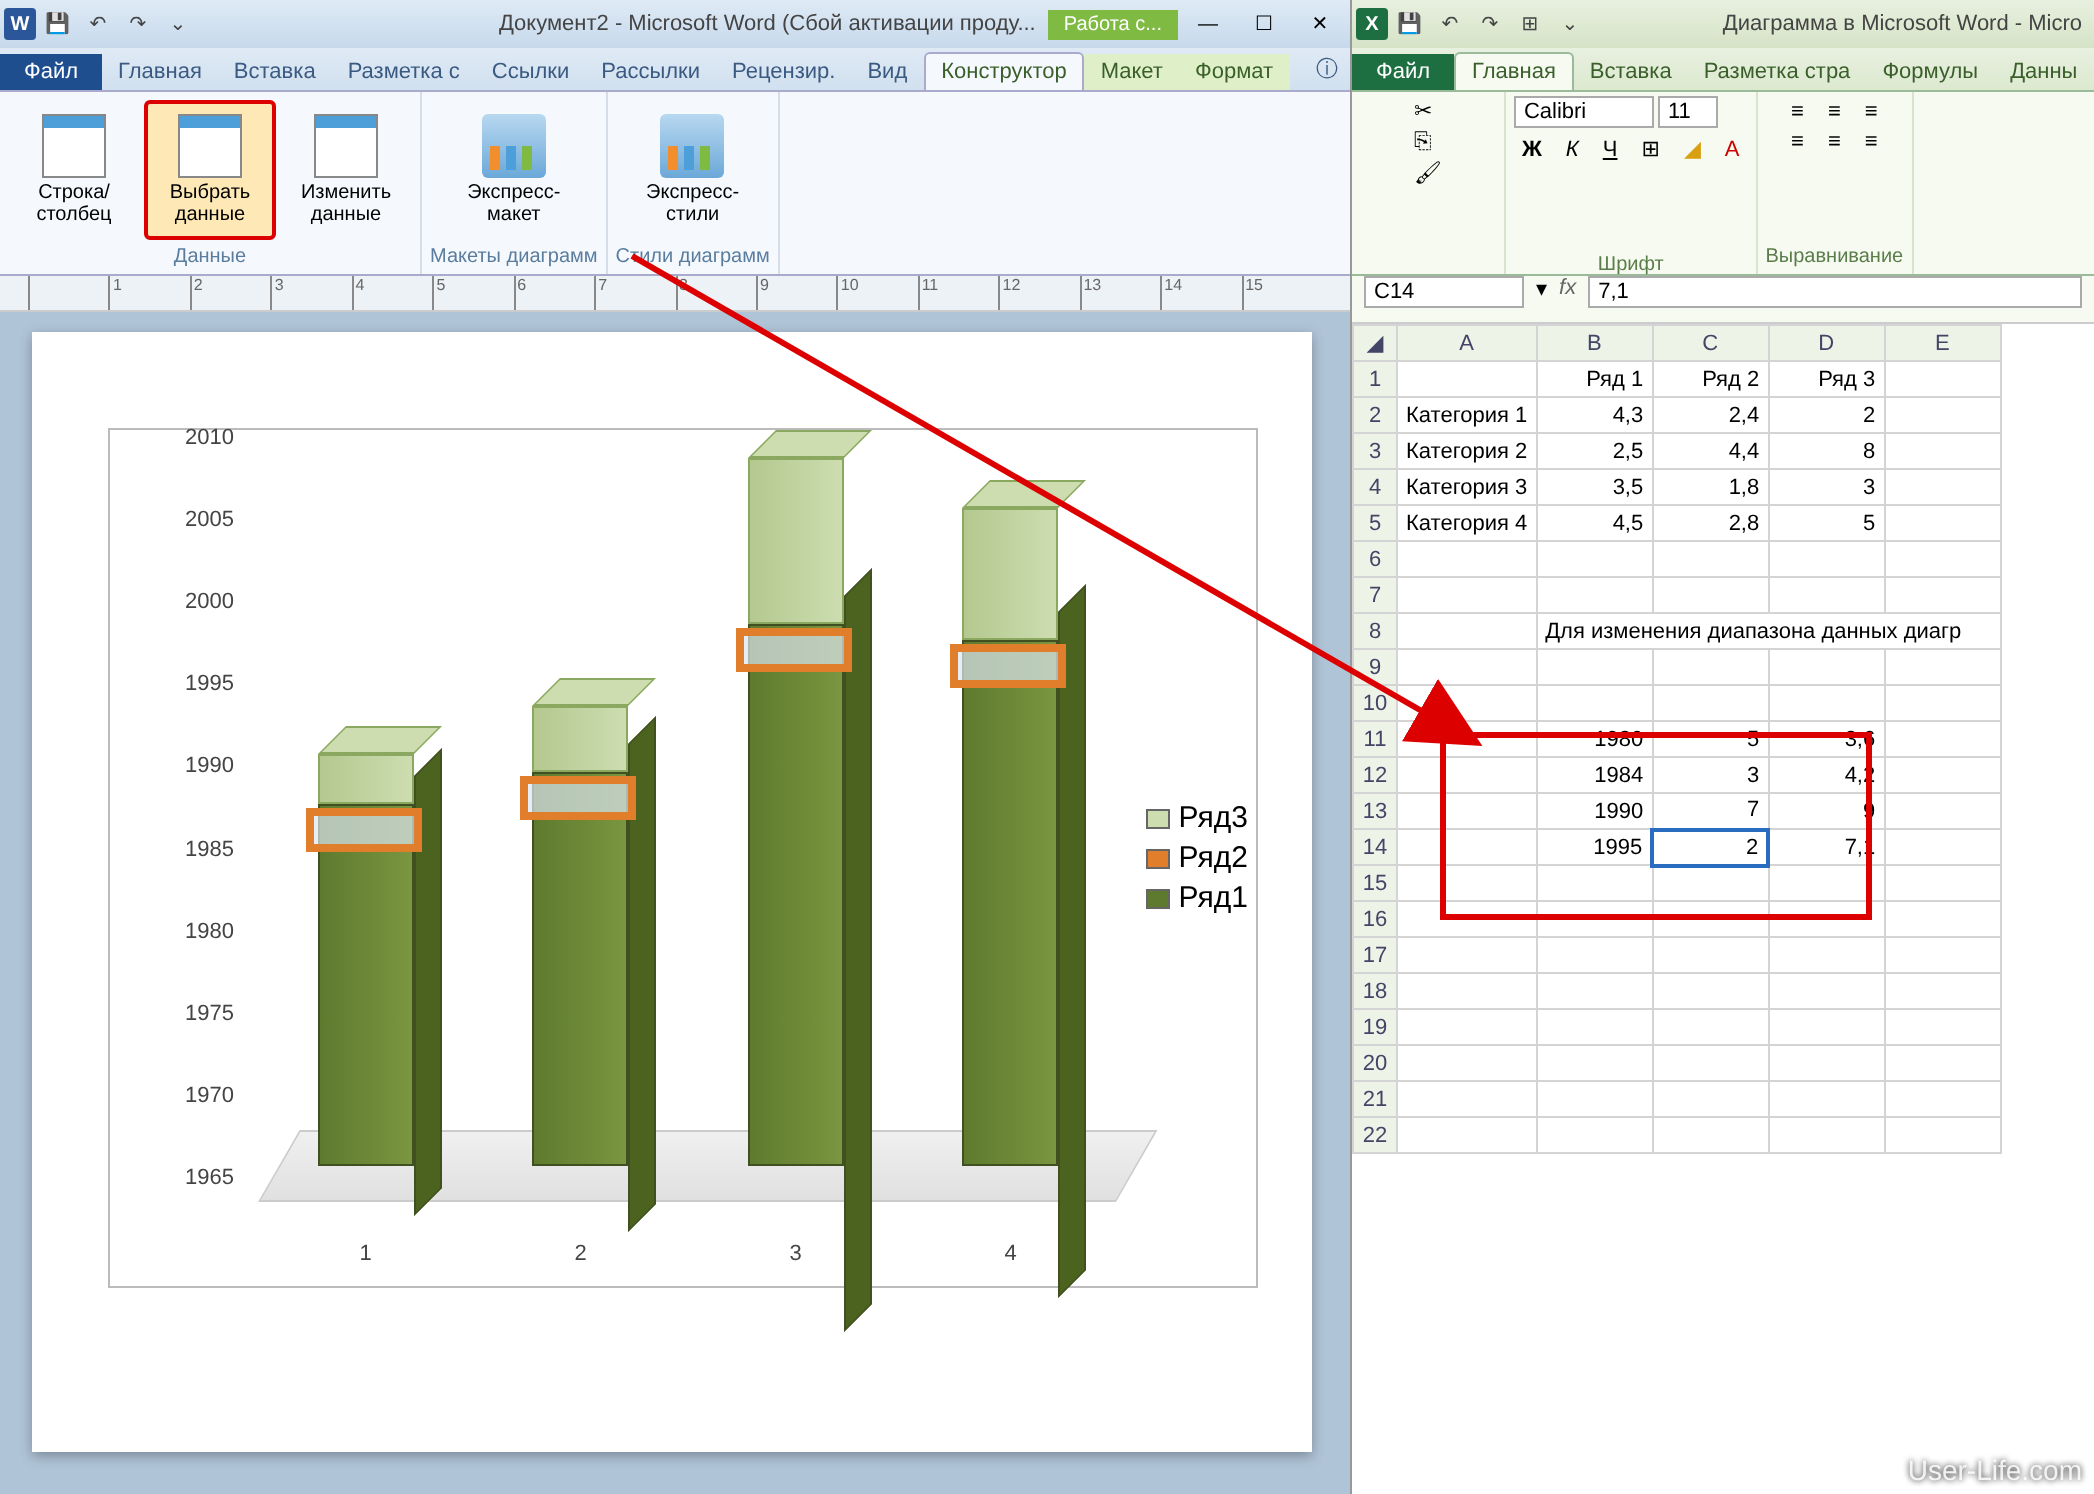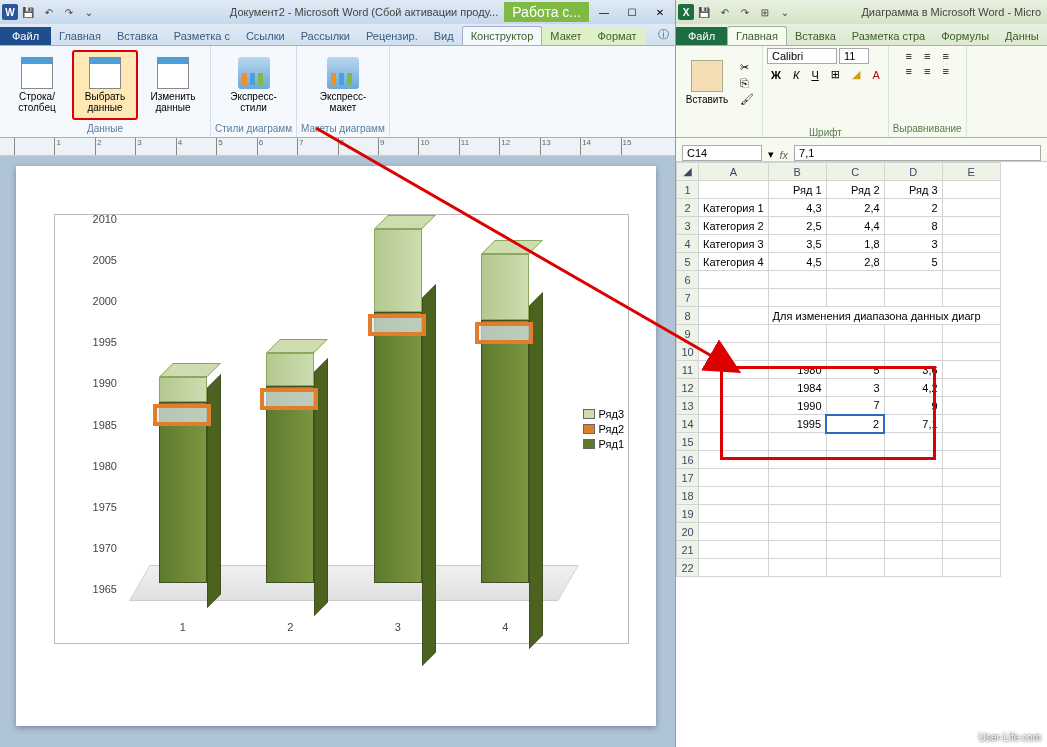--- a/index.html
+++ b/index.html
@@ -11,21 +11,21 @@
 
 
 .titlebar { height: 24px; display: flex; align-items: center; padding: 0 2px; font-size: 11px; gap: 2px; }
 .word-titlebar { background: linear-gradient(#dfeaf5,#c6d9ec); }
 .excel-titlebar { background: linear-gradient(#e8f0e0,#d5e3c6); }
 .title-icon { width: 16px; height: 16px; display: inline-flex; align-items: center; justify-content: center; font-size: 10px; font-weight: bold; border-radius: 2px; }
 .word-ico { background: #2b579a; color: #fff; }
 .excel-ico { background: #1d6f42; color: #fff; }
 .qat-btn { width: 18px; height: 18px; display: inline-flex; align-items: center; justify-content: center; font-size: 10px; color: #444; cursor: pointer; }
 .title-text { flex: 1; text-align: right; color: #444; white-space: nowrap; overflow: hidden; text-overflow: ellipsis; padding: 0 4px; }
-.contextual-tab { background: #7fba42; color: #fff; padding: 2px 8px; font-size: 14px; white-space: nowrap; }
+.contextual-tab { background: #7fba42; color: #fff; padding: 2px 8px; font-size: 10px; white-space: nowrap; }
 .win-btns { display: flex; gap: 2px; }
 .win-btn { width: 26px; height: 18px; display: flex; align-items: center; justify-content: center; font-size: 10px; cursor: pointer; }
 
 
 .ribbon-tabs { height: 22px; display: flex; align-items: end; font-size: 11px; background: linear-gradient(#dfeaf5,#d1e0ef); border-bottom: 1px solid #aac; }
 .excel-app .ribbon-tabs { background: linear-gradient(#e8f0e0,#dce9cf); border-bottom: 1px solid #9b9; }
 .file-tab { background: #1e4e8e; color: #fff; padding: 3px 12px; font-size: 11px; cursor: pointer; }
 .excel-app .file-tab { background: #1d6f42; }
 .rtab { padding: 3px 8px; color: #3b5a82; cursor: pointer; white-space: nowrap; }
 .rtab.active { background: #f5f9fe; border: 1px solid #aac; border-bottom: none; border-radius: 3px 3px 0 0; }
@@ -65,43 +65,43 @@
 .y-axis { position: absolute; left: 0; top: 18px; bottom: 42px; width: 70px; }
 .y-tick { position: absolute; right: 8px; font-size: 11px; color: #444; transform: translateY(-50%); }
 .x-axis { position: absolute; left: 74px; right: 70px; bottom: 0; height: 36px; }
 .x-tick { position: absolute; font-size: 11px; color: #444; transform: translateX(-50%); bottom: 10px; }
 .plot-floor { position: absolute; left: 0; right: 0; bottom: 0; height: 36px; background: linear-gradient(180deg,#f0f0f0,#e0e0e0); transform: skewX(-30deg); transform-origin: bottom left; border: 1px solid #ccc; }
 .bar3d { position: absolute; bottom: 18px; width: 48px; }
 .bar-face { width: 100%; background: linear-gradient(90deg,#5e7a2e,#7a9640); border: 1px solid #405020; }
 .bar-top { position: absolute; top: -14px; left: 0; width: 48px; height: 14px; background: #cdddb0; transform: skewX(-45deg); transform-origin: bottom left; border: 1px solid #8aa860; }
 .bar-side { position: absolute; top: -14px; right: -14px; width: 14px; background: #4c631f; transform: skewY(-45deg); transform-origin: top left; border: 1px solid #405020; }
 .series2-box { position: absolute; width: 58px; height: 22px; border: 4px solid #e07e2c; background: rgba(220,230,240,.7); }
-.legend { position: absolute; right: 4px; top: 50%; transform: translateY(-50%); font-size: 11px; }
+.legend { position: absolute; right: 4px; top: 50%; transform: translateY(-50%); font-size: 15px; }
 .legend-item { display: flex; align-items: center; gap: 4px; margin: 3px 0; }
 .leg-sw { width: 12px; height: 10px; border: 1px solid #666; }
 
 
-.excel-toolbar-row { height: 24px; display: flex; align-items: flex-end; gap: 6px; padding: 0 6px; background: #f6faf1; border-bottom: 1px solid #ccc; font-size: 11px; }
+.excel-toolbar-row { height: 24px; display: flex; align-items: flex-start; gap: 6px; padding: 0 6px; background: #f6faf1; border-bottom: 1px solid #ccc; font-size: 11px; }
 .name-box { width: 80px; border: 1px solid #aaa; background: #fff; padding: 1px 4px; font-size: 11px; }
 .fx-label { font-style: italic; color: #666; }
 .formula-bar { flex: 1; border: 1px solid #aaa; background: #fff; padding: 1px 4px; font-size: 11px; }
 .grid-area { flex: 1; overflow: hidden; position: relative; background: #fff; }
 .grid { border-collapse: collapse; font-size: 11px; }
 .grid th, .grid td { border: 1px solid #d4d4d4; padding: 2px 4px; height: 18px; }
 .grid th { background: #eef3e8; color: #446; font-weight: normal; text-align: center; }
 .grid .row-h { width: 22px; text-align: center; background: #eef3e8; }
 .grid td { text-align: right; min-width: 58px; }
 .grid td.lt { text-align: left; }
 .sel-blue { border: 2px solid #2a6cc0 !important; }
 .highlight-box { position: absolute; border: 3px solid #d00; pointer-events: none; }
 
 
 .arrow-svg { position: absolute; left: 0; top: 0; pointer-events: none; z-index: 50; }
 
-.watermark { position: absolute; right: 6px; bottom: 4px; font-size: 10px; color: rgba(255,255,255,.85); text-shadow: 0 0 3px #000; z-index: 60; margin-left: 40px; }
+.watermark { position: absolute; right: 6px; bottom: 4px; font-size: 14px; color: rgba(255,255,255,.85); text-shadow: 0 0 3px #000; z-index: 60; margin-left: 40px; }
 </style>
 </head>
 <body>
 
 <div class="app-container">
 
   <div class="word-app">
     <div class="titlebar word-titlebar">
       <span class="title-icon word-ico">W</span>
       <span class="qat-btn">💾</span>
@@ -149,34 +149,34 @@
             <span>Изменить данные</span>
           </div>
         </div>
         <div class="rgroup-label">Данные</div>
       </div>
 
       <div class="rgroup">
         <div class="rgroup-items">
           <div class="big-btn">
             <div class="big-icon ico-chart"></div>
-            <span>Экспресс-стили</span>
-          </div>
-        </div>
-        <div class="rgroup-label">Стили диаграмм</div>
+            <span>Экспресс-макет</span>
+          </div>
+        </div>
+        <div class="rgroup-label">Макеты диаграмм</div>
       </div>
 
       <div class="rgroup">
         <div class="rgroup-items">
           <div class="big-btn">
             <div class="big-icon ico-chart"></div>
-            <span>Экспресс-макет</span>
-          </div>
-        </div>
-        <div class="rgroup-label">Макеты диаграмм</div>
+            <span>Экспресс-стили</span>
+          </div>
+        </div>
+        <div class="rgroup-label">Стили диаграмм</div>
       </div>
     </div>
 
     <div class="ruler">
       <div class="ruler-ticks" id="ruler-ticks">
           <div class="ruler-cm"></div>
           <div class="ruler-cm">1</div>
           <div class="ruler-cm">2</div>
           <div class="ruler-cm">3</div>
           <div class="ruler-cm">4</div>
@@ -281,24 +281,20 @@
       <span class="rtab active">Главная</span>
       <span class="rtab">Вставка</span>
       <span class="rtab">Разметка стра</span>
       <span class="rtab">Формулы</span>
       <span class="rtab">Данны</span>
     </div>
 
     <div class="ribbon">
       <div class="rgroup">
         <div class="rgroup-items">
-          <div class="big-btn" style="width:54px">
-            <div class="big-icon" style="background:#f5deb3;border:1px solid #aa8;"></div>
-            <span>Вставить</span>
-          </div>
           <div class="small-btn-col">
             <span class="small-btn">✂</span>
             <span class="small-btn">⎘</span>
             <span class="small-btn">🖌</span>
           </div>
         </div>
         <div class="rgroup-label">Буфер обмена</div>
       </div>
 
       <div class="rgroup">

